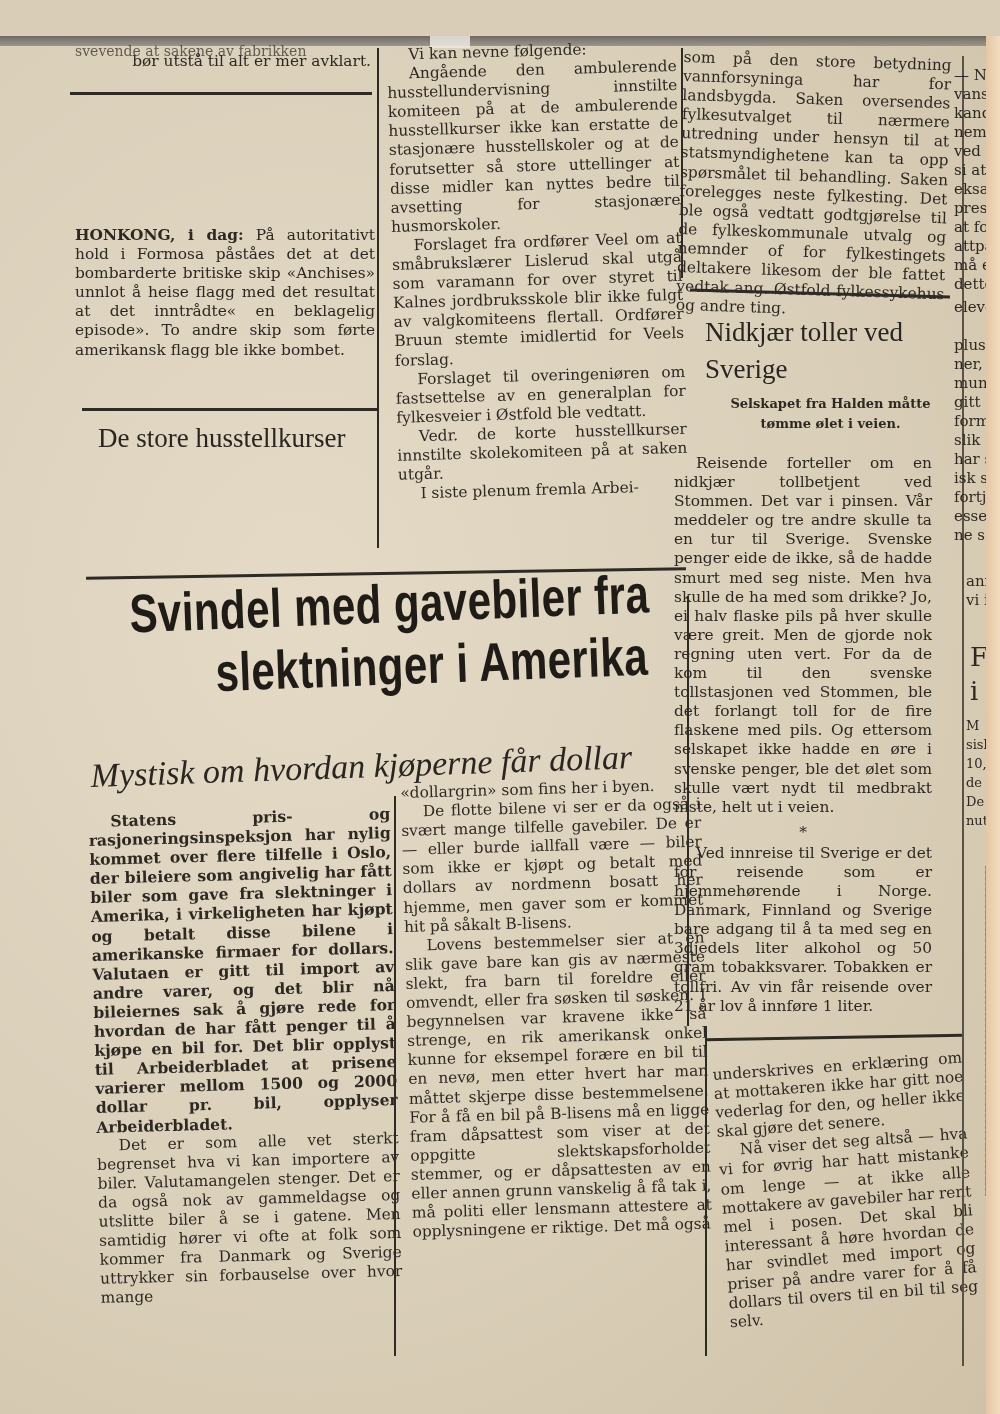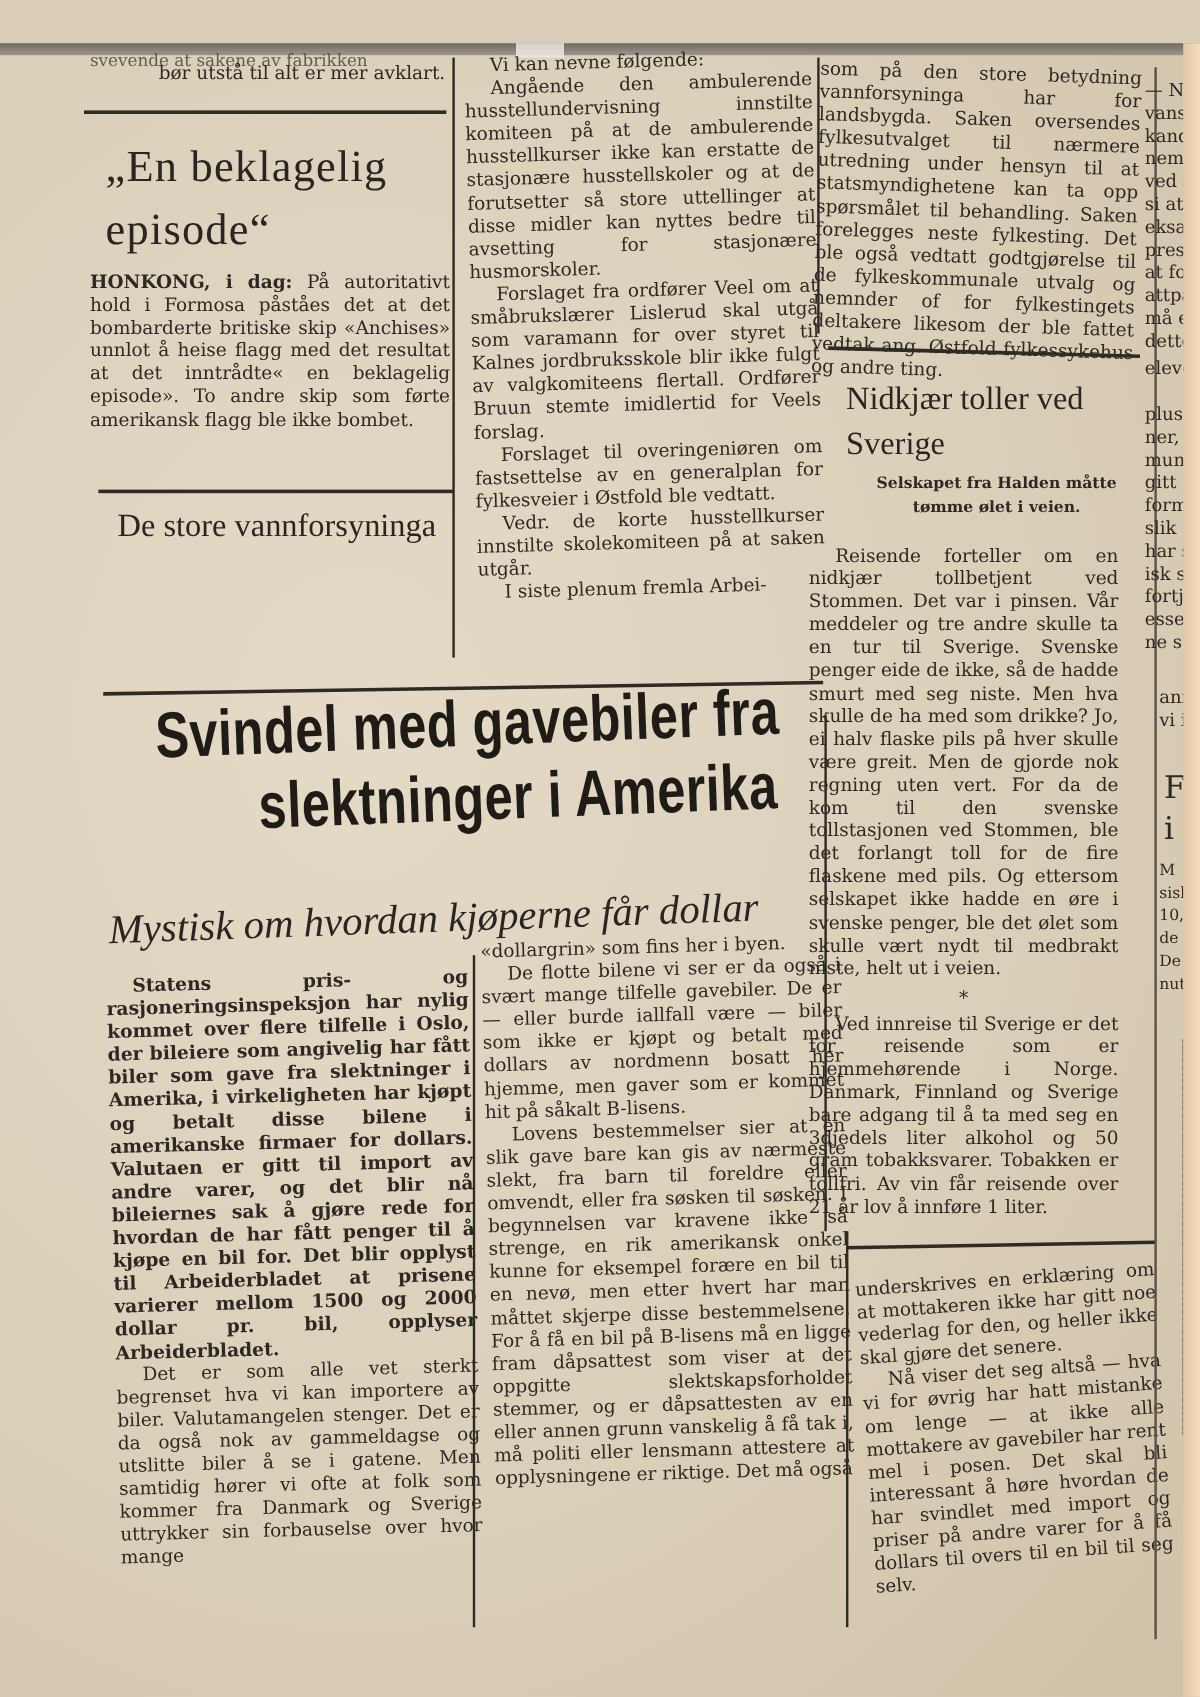--- a/index.html
+++ b/index.html
@@ -72,29 +72,28 @@
 <body>
 
 <div class="paper">
   <div class="top-edge"></div>
   <div class="tape"></div>
 
   <div class="block txt" style="left:75px; top:6px; width:296px; font-size:14px; line-height:18px; overflow:hidden; height:14px; opacity:.7;">svevende at sakene av fabrikken</div>
   <div class="block txt" style="left:75px; top:16px; width:296px; text-align:right;">bør utstå til alt er mer avklart.</div>
   <div class="hrule" style="left:70px; top:56px; width:302px;"></div>
 
-  <div class="block h-serif" style="left:88px; top:78px; width:280px; font-size:37px; line-height:52px; letter-spacing:1px;">„En beklagelig episode“</div>
 
   <div class="block txt" style="left:75px; top:190px; width:300px;">
     <p class="noind"><span class="dateline">HONKONG, i dag:</span> <span>På autoritativt hold i Formosa påståes det at det bombarderte britiske skip «Anchises» unnlot å heise flagg med det resultat at det inntrådte« en beklagelig episode». To andre skip som førte amerikansk flagg ble ikke bombet.</span></p>
   </div>
 
   <div class="hrule" style="left:82px; top:372px; width:296px;"></div>
 
-  <div class="block h-serif" style="left:98px; top:382px; width:270px; font-size:27px; line-height:40px;">De store vannforsyninga</div>
+  <div class="block h-serif" style="left:98px; top:382px; width:270px; font-size:27px; line-height:40px;">De store husstellkurser</div>
 
   <div class="vrule" style="left:377px; top:12px; height:500px;"></div>
   <div class="vrule" style="left:681px; top:12px; height:230px;"></div>
 
   <div class="block txt" style="left:386px; top:10px; width:290px; transform:rotate(-1.6deg); transform-origin:left top;">
     <p class="noind" style="text-indent:22px;">Vi kan nevne følgende:</p>
     <p>Angående den ambulerende husstellundervisning innstilte komiteen på at de ambulerende husstellkurser ikke kan erstatte de stasjonære husstellskoler og at de forutsetter så store uttellinger at disse midler kan nyttes bedre til avsetting for stasjonære husmorskoler.</p>
     <p>Forslaget fra ordfører Veel om at småbrukslærer Lislerud skal utgå som varamann for over styret til Kalnes jordbruksskole blir ikke fulgt av valgkomiteens flertall. Ordfører Bruun stemte imidlertid for Veels forslag.</p>
     <p>Forslaget til overingeniøren om fastsettelse av en generalplan for fylkesveier i Østfold ble vedtatt.</p>
     <p>Vedr. de korte husstellkurser innstilte skolekomiteen på at saken utgår.</p>

